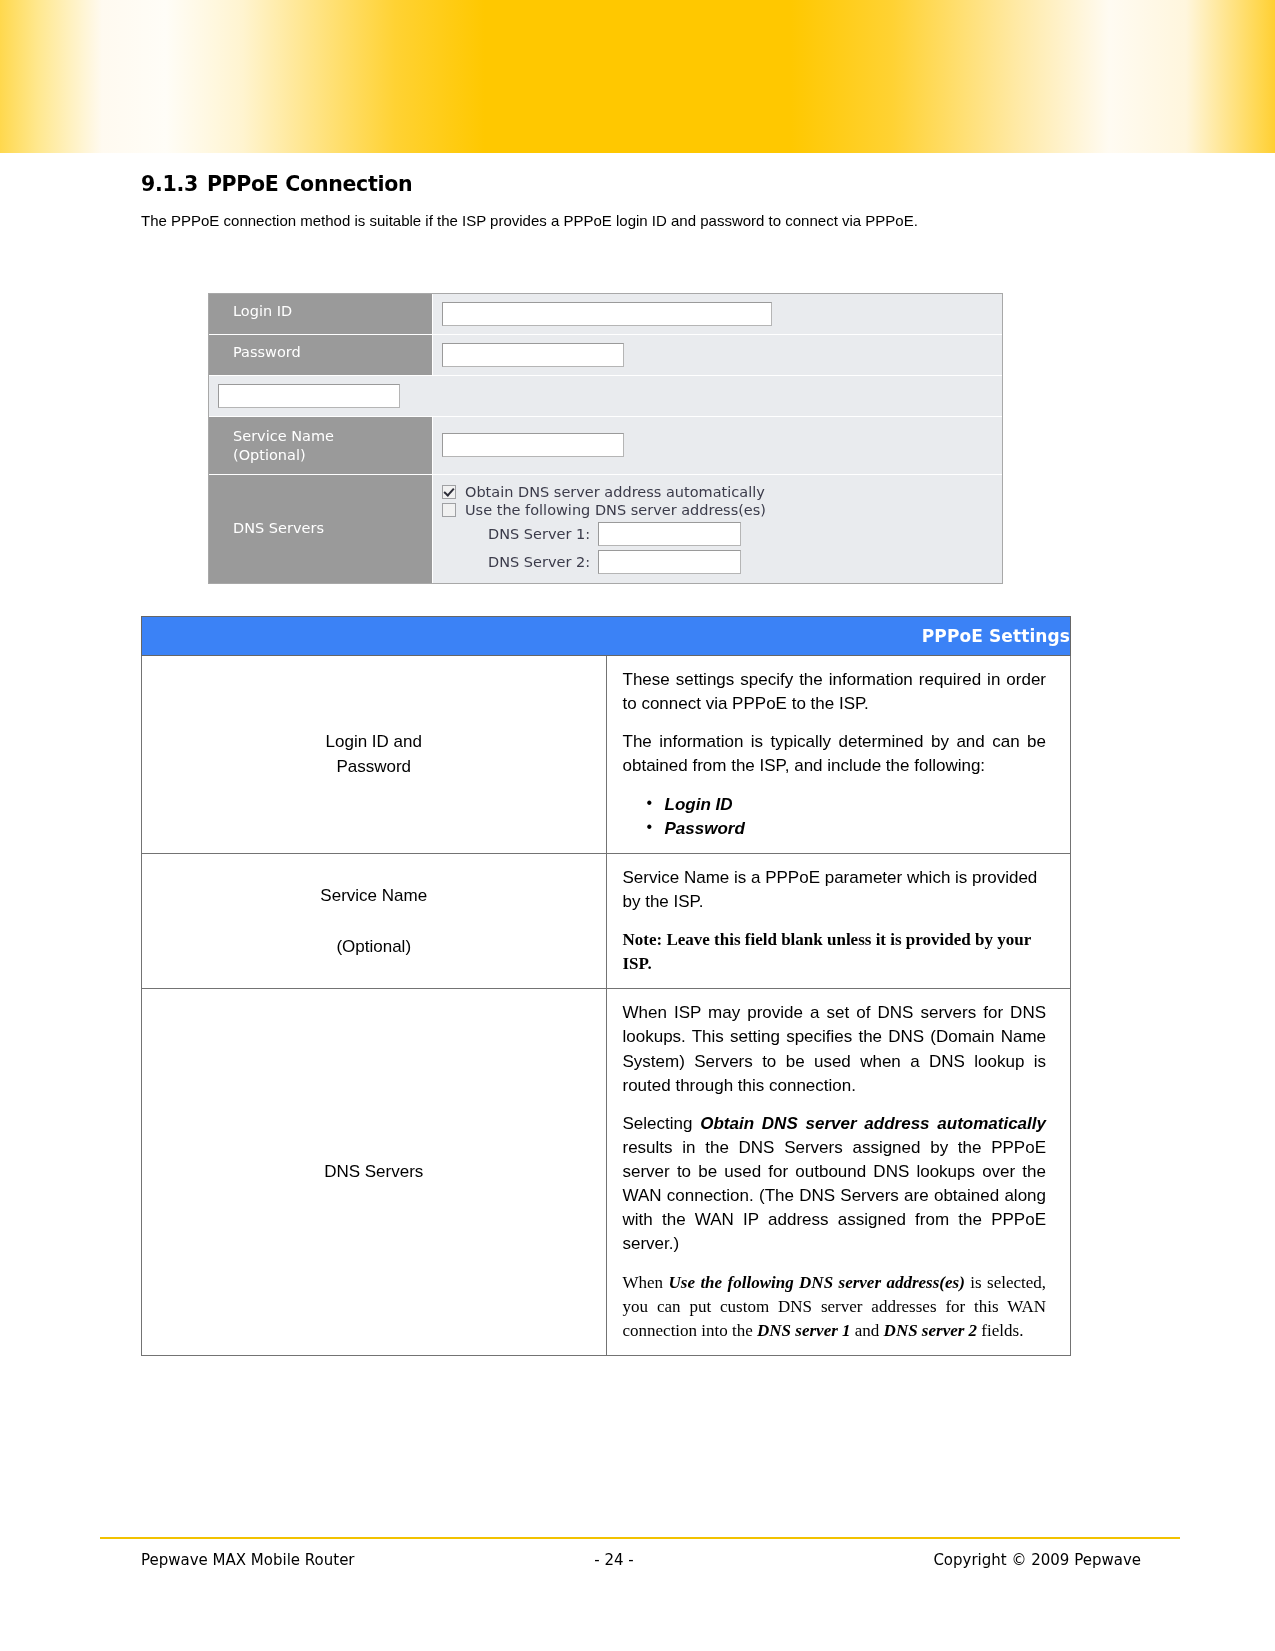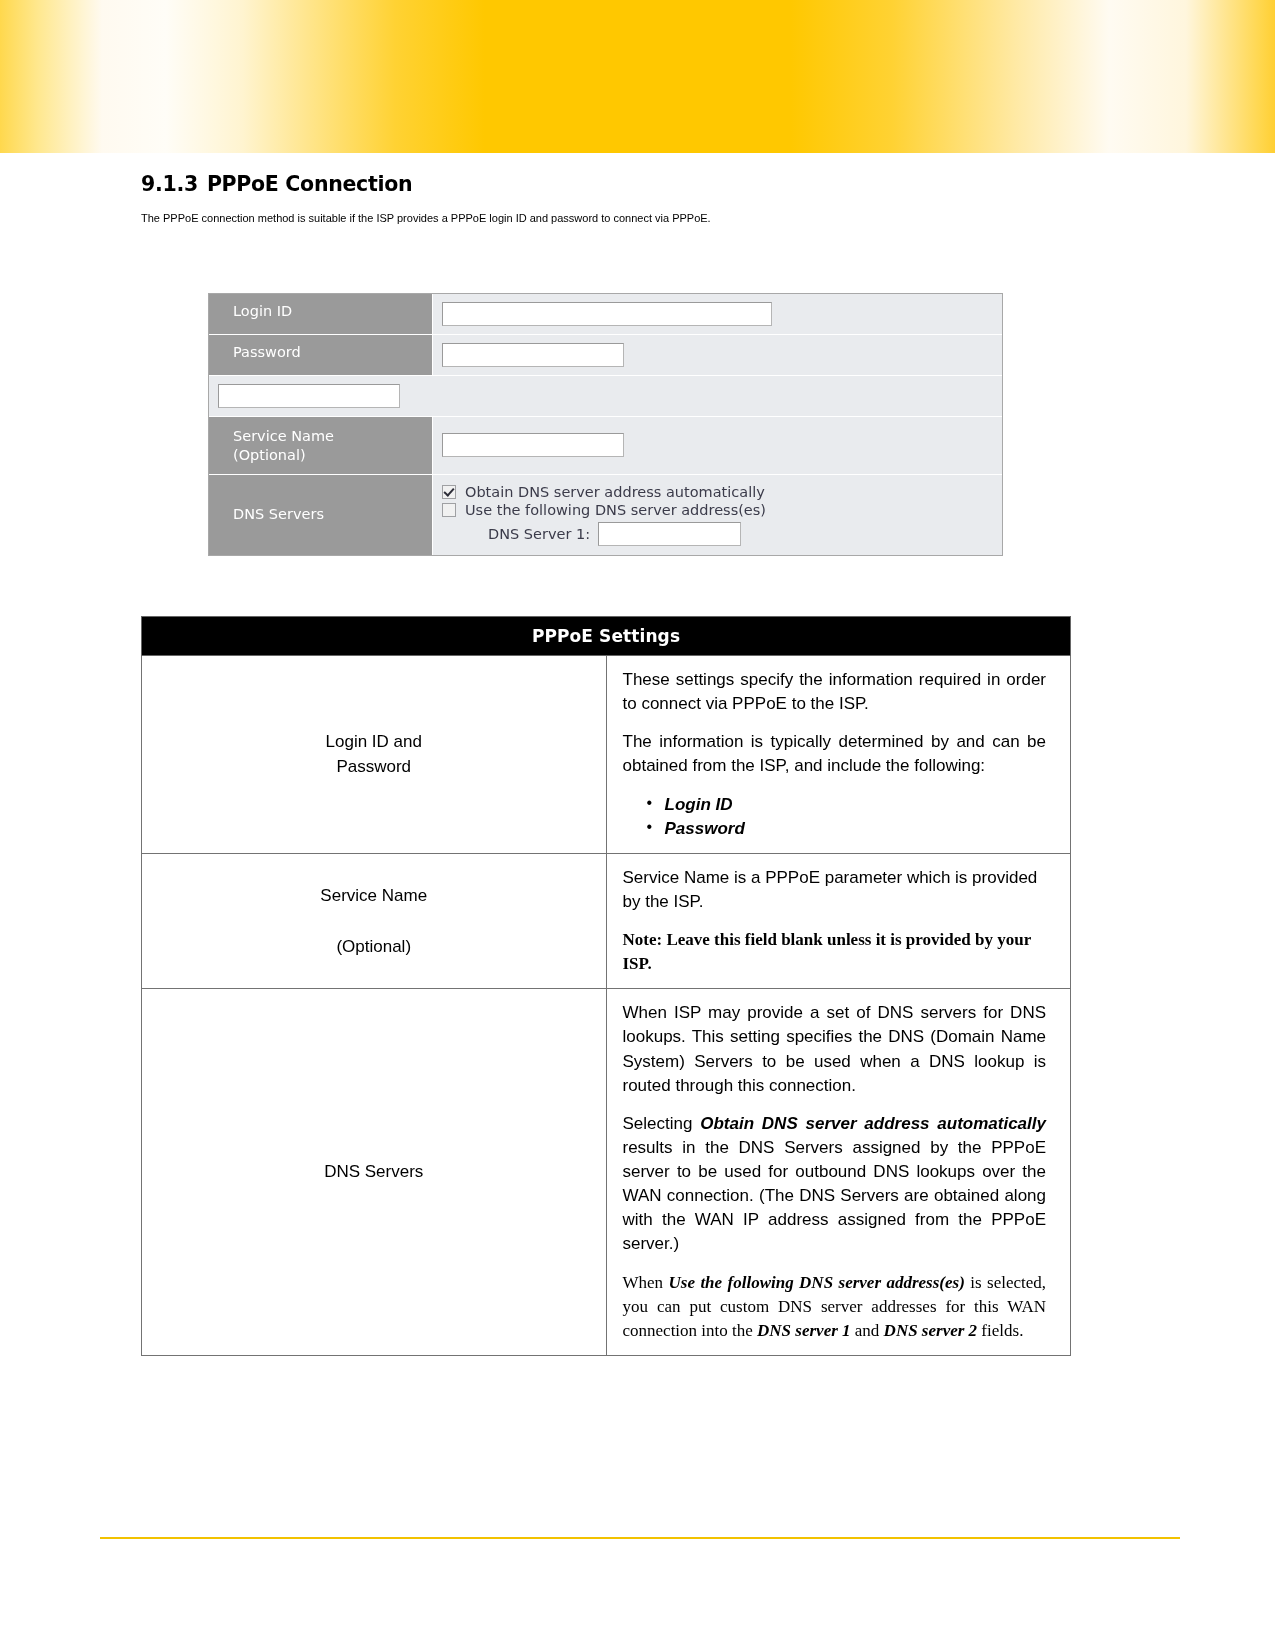--- a/index.html
+++ b/index.html
@@ -64,21 +64,21 @@
     letter-spacing: -0.3px;
     margin: 0 0 14px 0;
     line-height: 1.15;
     white-space: nowrap;
   }
   .section-heading .num {
     margin-right: 9px;
   }
 
   .intro-para {
-    font-size: 11px;
+    font-size: 15px;
     line-height: 1.37;
     text-align: justify;
     margin: 0;
     width: 930px;
   }
 
   
   .ui-shot {
     position: absolute;
     left: 208px;
@@ -173,28 +173,28 @@
   
   .desc-table {
     position: absolute;
     left: 141px;
     top: 463px;
     width: 930px;
     border-collapse: collapse;
     table-layout: fixed;
   }
   .desc-table th.title-bar {
-    background: #000000;
+    background: #3b82f6;
     color: #ffffff;
     font-family: "DejaVu Sans", sans-serif;
     font-weight: bold;
     font-size: 17px;
     padding: 9px 0;
     border: 1px solid #666666;
-    text-align: center;
+    text-align: right;
     letter-spacing: 0.1px;
   }
   .desc-table td {
     border: 1px solid #737373;
     vertical-align: middle;
     font-size: 17px;
   }
   .desc-table td.rowhead {
     width: 190px;
     text-align: center;
@@ -316,20 +316,24 @@
         <div class="chk-line">
           <span class="chkbox"></span>
           <span>Use the following DNS server address(es)</span>
         </div>
 
         <div class="dns-srv-line">
           <span class="cap">DNS Server 1:</span>
           <span class="txt w-small"></span>
         </div>
 
+        <div class="dns-srv-line">
+          <span class="cap">DNS Server 2:</span>
+          <span class="txt w-small"></span>
+        </div>
 
       </div>
     </div>
 
   </div>
 
   <table class="desc-table">
     <thead>
       <tr>
         <th class="title-bar" colspan="2">PPPoE Settings</th>
@@ -371,14 +375,19 @@
           <p>When ISP may provide a set of DNS servers for DNS lookups.  This setting specifies the DNS (Domain Name System) Servers to be used when a DNS lookup is routed through this connection.</p>
           <p><span>Selecting </span><span class="bi">Obtain DNS server address automatically</span><span> results in the DNS Servers assigned by the PPPoE server to be used for outbound DNS lookups over the WAN connection.   (The DNS Servers are obtained along with the WAN IP address assigned from the PPPoE server.)</span></p>
           <p><span>When </span><span class="bi">Use the following DNS server address(es)</span><span> is selected, you can put custom DNS server addresses for this WAN connection into the </span><span class="bi">DNS server 1</span><span> and </span><span class="bi">DNS server 2</span><span> fields.</span></p>
         </td>
       </tr>
 
     </tbody>
   </table>
 
   <div class="footer-rule"></div>
+  <div class="footer">
+    <span>Pepwave MAX Mobile Router</span>
+    <span class="mid">- 24 -</span>
+    <span>Copyright © 2009 Pepwave</span>
+  </div>
 
 </div>
 
 </body></html>

